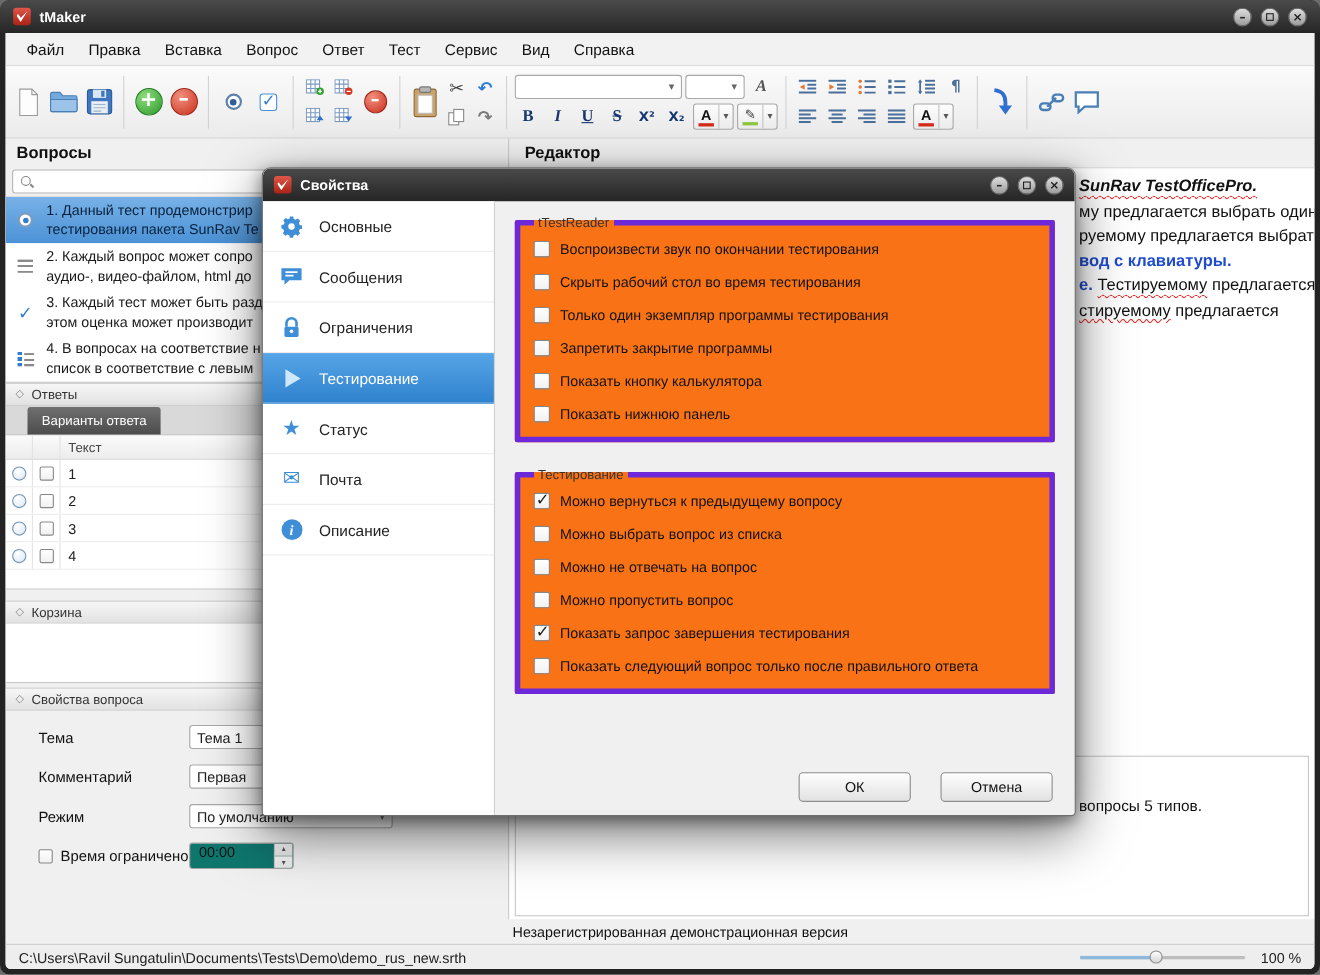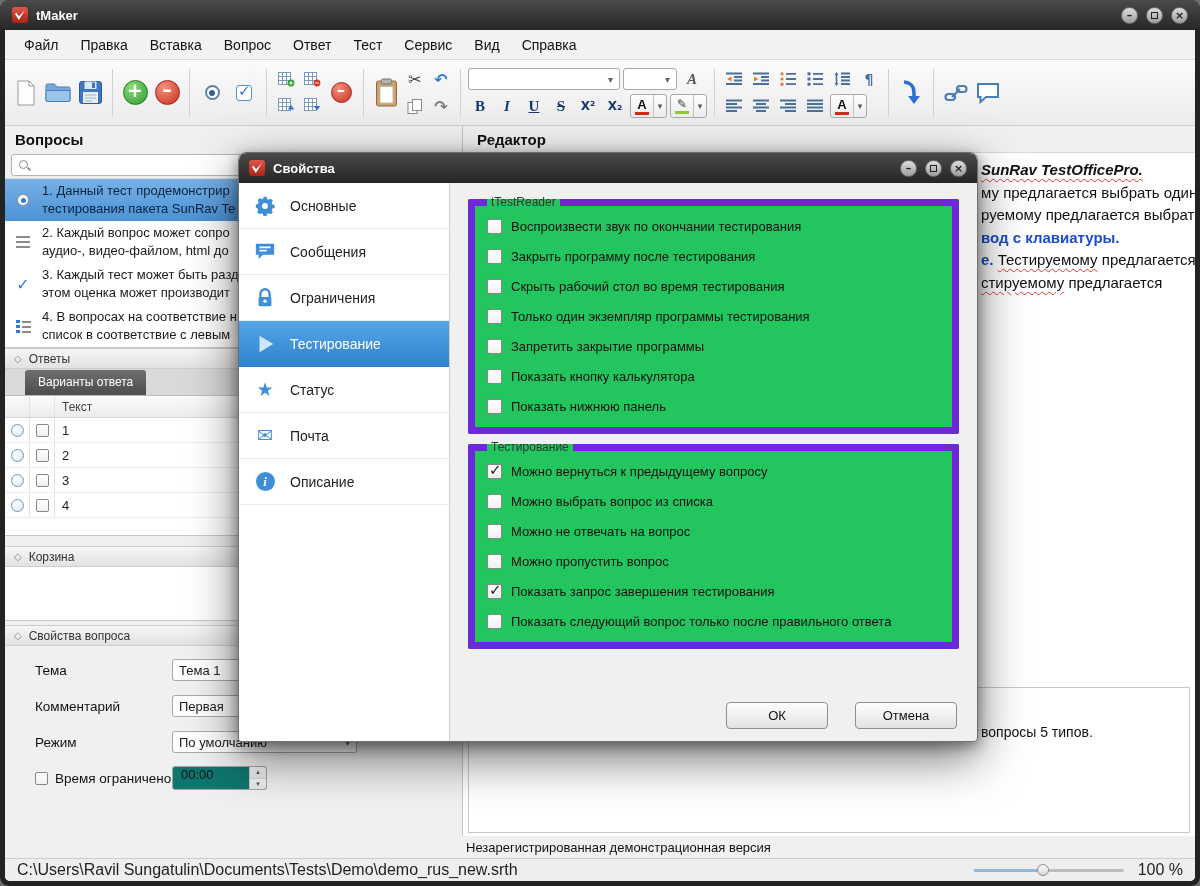--- a/index.html
+++ b/index.html
@@ -118,40 +118,40 @@
 
 .editor-panel{flex:1;position:relative;background:#f0f0f0;overflow:hidden}
 .editor-area{position:absolute;top:26px;left:0;right:0;bottom:0;background:#fff;border-top:1px solid #d8d8d8}
 .ed-lines{position:absolute;left:518px;top:6px;font-size:15px;line-height:22.5px;color:#111;white-space:nowrap}
 .blue-bold{color:#1f4ccc;font-weight:bold}
 .bi{font-weight:bold;font-style:italic}
 .wavy{text-decoration:underline wavy #e03535;text-decoration-thickness:1px;text-underline-offset:3px}
 .info-box{position:absolute;left:5px;top:534px;width:722px;height:146px;background:#fff;border:1px solid #c8c8c8}
 .info-frag{position:absolute;left:512px;top:36px;font-size:14px;color:#111}
 .demo-strip{position:absolute;left:0;right:0;top:806px;height:22px;background:#f0f0f0;display:flex;align-items:center;padding-left:461px;font-size:13px;color:#111}
-.statusbar{position:absolute;left:0;right:0;top:828px;height:23px;background:#eeeeee;border-top:1px solid #cdcdcd;display:flex;align-items:center;padding:0 12px;font-size:16px;color:#222}
+.statusbar{position:absolute;left:0;right:0;top:828px;height:23px;background:#eeeeee;border-top:1px solid #cdcdcd;display:flex;align-items:center;padding:0 12px;font-size:13px;color:#222}
 .zoom-cluster{margin-left:auto;display:flex;align-items:center;gap:14px}
 .zoom-slider{position:relative;width:150px;height:14px}
 .zs-track{position:absolute;left:0;right:0;top:6px;height:3px;background:#bdbdbd;border-radius:2px}
 .zs-fill{position:absolute;left:0;top:6px;width:44%;height:3px;background:#8fb8dd}
 .zs-handle{position:absolute;left:42%;top:1px;width:12px;height:12px;border-radius:50%;background:linear-gradient(#fefefe,#d6d6d6);border:1px solid #8f8f8f}
 
 
 .dialog{position:absolute;left:238px;top:152px;width:740px;height:590px;background:#f0f0f0;border:1px solid #6f6f6f;border-radius:8px 8px 4px 4px;box-shadow:0 16px 48px rgba(0,0,0,.55),0 4px 14px rgba(0,0,0,.4);z-index:40;overflow:hidden}
 .dlg-titlebar{height:30px;background:linear-gradient(#4a4a4a,#252525);display:flex;align-items:center;padding:0 10px;border-radius:7px 7px 0 0}
 .dlg-body{position:absolute;top:30px;left:0;right:0;bottom:0;display:flex}
 .dlg-sidebar{width:211px;flex:0 0 auto;background:#fff;border-right:1px solid #cfcfcf}
 .side-item{height:46px;display:flex;align-items:center;gap:12px;padding:0 13px;border-bottom:1px solid #ebebeb;font-size:14px;color:#222}
 .side-item.selected{background:linear-gradient(#56a5e7,#2f82cd);color:#fff;border-bottom-color:#2f82cd}
 .side-icon{width:26px;height:24px;display:flex;align-items:center;justify-content:center;flex:0 0 auto}
 .side-icon.glyph{font-size:19px;color:#3f8fd8;line-height:1}
 .info-badge{width:19px;height:19px;border-radius:50%;background:#3f8fd8;display:flex;align-items:center;justify-content:center}
 .info-badge::after{content:"i";color:#fff;font-size:13px;font-weight:bold;font-style:italic;font-family:"Liberation Serif",serif}
 .dlg-content{flex:1;position:relative;padding:12px 18px 0}
-fieldset{border:7px solid #6d28d9;border-radius:2px;background:#22c55e;padding:2px 8px 6px;margin-bottom:6px}
+fieldset{border:5px solid #6d28d9;border-radius:2px;background:#f97316;padding:2px 8px 6px;margin-bottom:22px}
 legend{font-size:12px;color:#333;padding:0 4px;margin-left:4px}
 .cbrow{display:flex;align-items:center;gap:9px;height:30px;padding-left:4px;font-size:13px;color:#111}
 .dlg-buttons{position:absolute;right:20px;bottom:12px;display:flex;gap:27px}
 .btn{width:102px;height:27px;background:linear-gradient(#fefefe,#e2e2e2);border:1px solid #8d8d8d;border-radius:4px;font-size:13px;color:#111;display:flex;align-items:center;justify-content:center}
 </style>
 </head>
 <body>
 
 <div class="window">
 
@@ -662,24 +662,20 @@
 
       <div class="dlg-content">
         <fieldset>
           <legend>tTestReader</legend>
           <label class="cbrow">
             <span class="cb"></span>
             <span>Воспроизвести звук по окончании тестирования</span>
           </label>
           <label class="cbrow">
             <span class="cb"></span>
-            <span>Закрыть программу после тестирования</span>
-          </label>
-          <label class="cbrow">
-            <span class="cb"></span>
             <span>Скрыть рабочий стол во время тестирования</span>
           </label>
           <label class="cbrow">
             <span class="cb"></span>
             <span>Только один экземпляр программы тестирования</span>
           </label>
           <label class="cbrow">
             <span class="cb"></span>
             <span>Запретить закрытие программы</span>
           </label>

